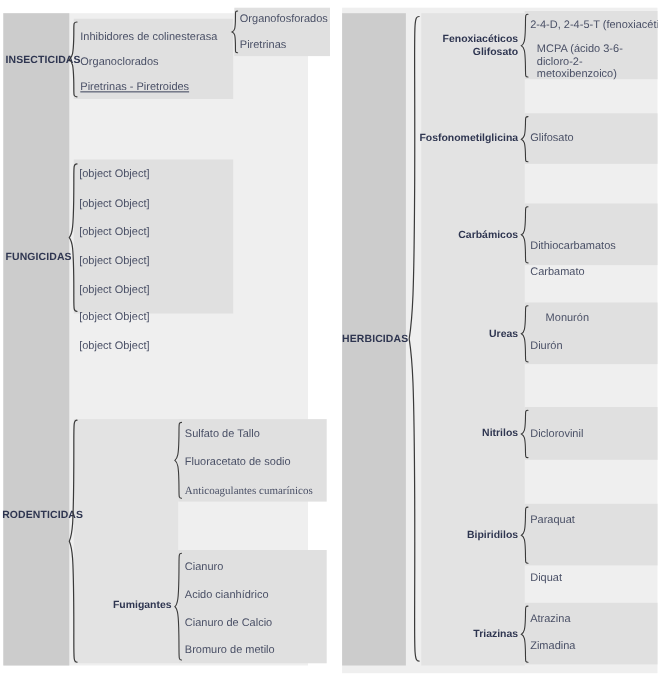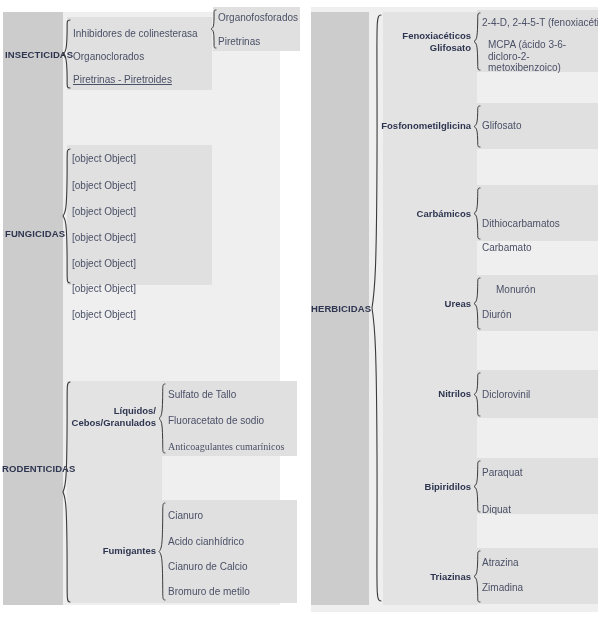--- a/index.html
+++ b/index.html
@@ -123,24 +123,20 @@
 
   <div class="lvl3" style="left:162px; top:381px; width:135px; height:75px;"></div>
   <div class="lvl3" style="left:162px; top:500px; width:135px; height:103px;"></div>
 
   <div class="root-label" style="left:2px; top:463px;">RODENTICIDAS</div>
 
   <svg class="brace" style="left:62px; top:381px;" width="9" height="222" viewBox="0 0 9 222">
     <path d="M8 1 C4 1 5.5 4 5 55 C4.6 95 4 104 1 111 C4 118 4.6 127 5 167 C5.5 218 4 221 8 221"></path>
   </svg>
 
-  <div class="mid-label" style="left:62px; top:405px; width:94px;">
-    <span>Líquidos/</span><br>
-    <span>Cebos/Granulados</span>
-  </div>
 
   <svg class="brace thin" style="left:158px; top:383px;" width="8" height="71" viewBox="0 0 8 71">
     <path d="M7 1 C4 1 5 2.5 4.6 17 C4.3 30 3.6 33.5 1 35.5 C3.6 37.5 4.3 41 4.6 54 C5 68.5 4 70 7 70"></path>
   </svg>
 
   <div class="leaf" style="left:168px; top:389px;text-align:right;">Sulfato de Tallo</div>
   <div class="leaf" style="left:168px; top:415px;">Fluoracetato de sodio</div>
   <div class="leaf" style="left:168px; top:441px;font-family:Liberation Serif, serif;">Anticoagulantes cumarínicos</div>
 
   <div class="mid-label" style="left:62px; top:545px; width:94px;">Fumigantes</div>
@@ -206,21 +202,21 @@
     <path d="M7 1 C4 1 5 2 4.6 11 C4.3 19 3.6 21 1 22.5 C3.6 24 4.3 26 4.6 34 C5 43 4 44 7 44"></path>
   </svg>
   <div class="leaf" style="left:482px; top:389px;">Diclorovinil</div>
 
   <div class="lvl3" style="left:477px; top:458px; width:121px; height:56px;"></div>
   <div class="mid-label" style="left:383px; top:481px; width:88px;">Bipiridilos</div>
   <svg class="brace thin" style="left:473px; top:460px;" width="8" height="53" viewBox="0 0 8 53">
     <path d="M7 1 C4 1 5 2 4.6 13 C4.3 22 3.6 25 1 26.5 C3.6 28 4.3 31 4.6 40 C5 51 4 52 7 52"></path>
   </svg>
   <div class="leaf" style="left:482px; top:467px;">Paraquat</div>
-  <div class="leaf" style="left:482px; top:504px;">Diquat</div>
+  <div class="leaf" style="left:482px; top:520px;">Diquat</div>
 
   <div class="lvl3" style="left:477px; top:548px; width:121px; height:56px;"></div>
   <div class="mid-label" style="left:383px; top:571px; width:88px;text-align:right;">Triazinas</div>
   <svg class="brace thin" style="left:473px; top:550px;" width="8" height="53" viewBox="0 0 8 53">
     <path d="M7 1 C4 1 5 2 4.6 13 C4.3 22 3.6 25 1 26.5 C3.6 28 4.3 31 4.6 40 C5 51 4 52 7 52"></path>
   </svg>
   <div class="leaf" style="left:482px; top:557px;">Atrazina</div>
   <div class="leaf" style="left:482px; top:582px;">Zimadina</div>
 
 </div>

